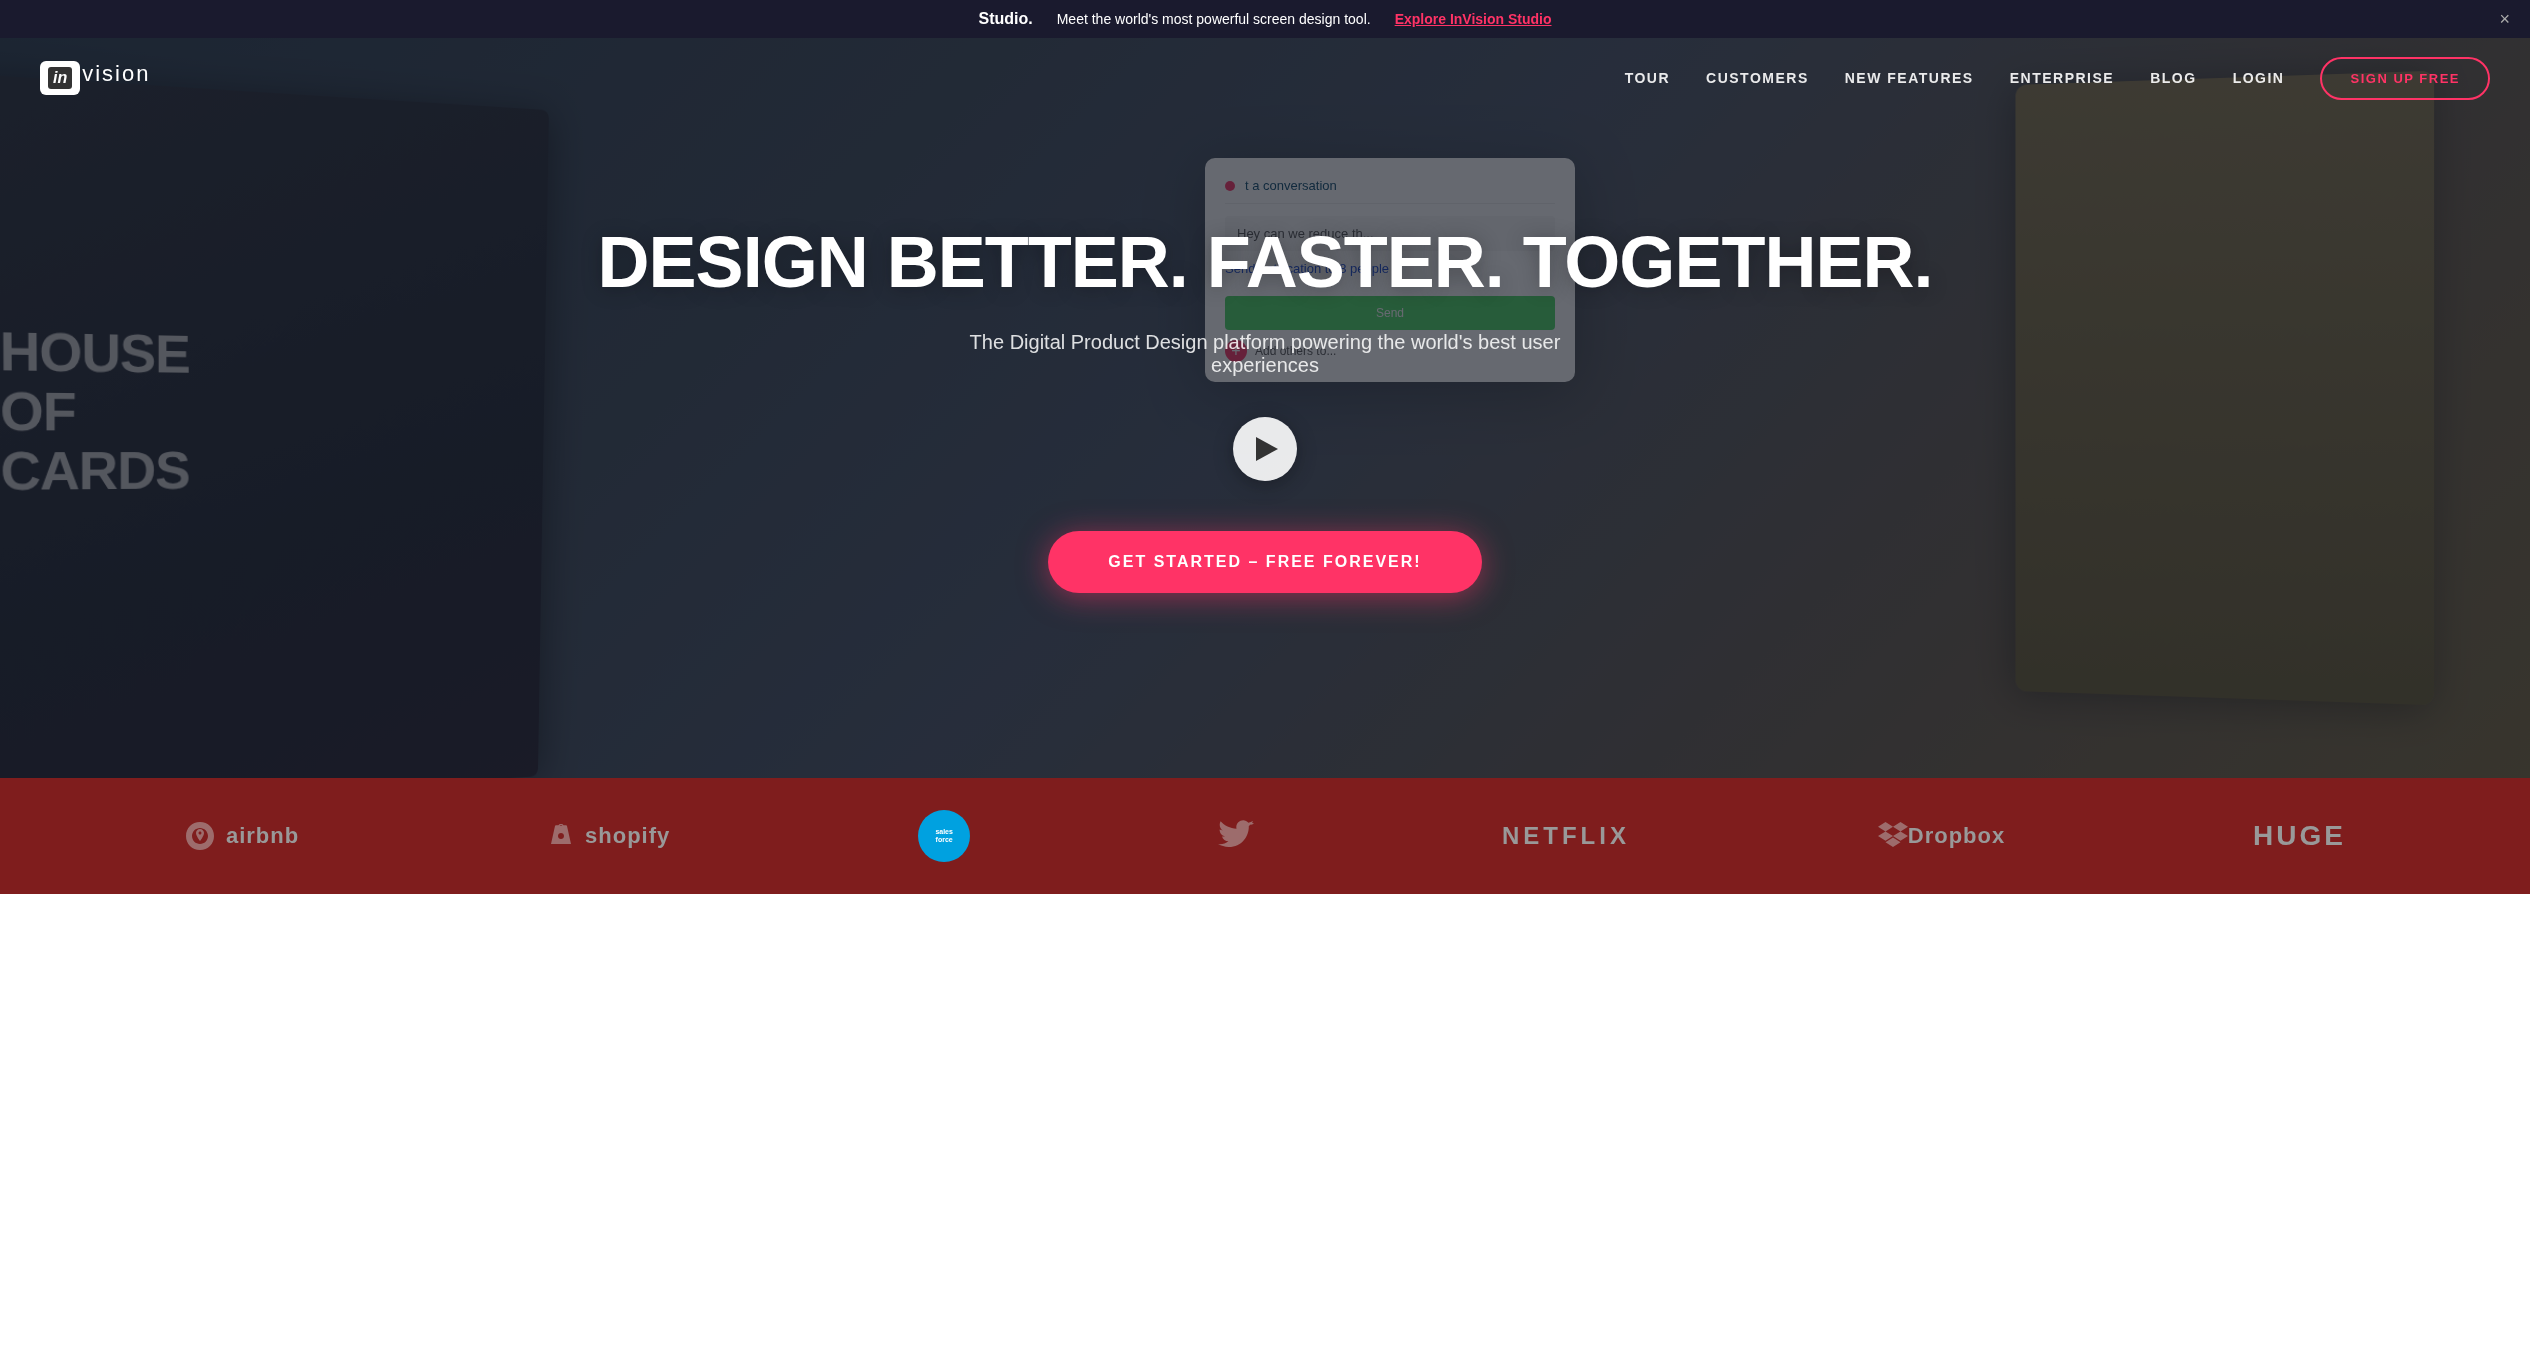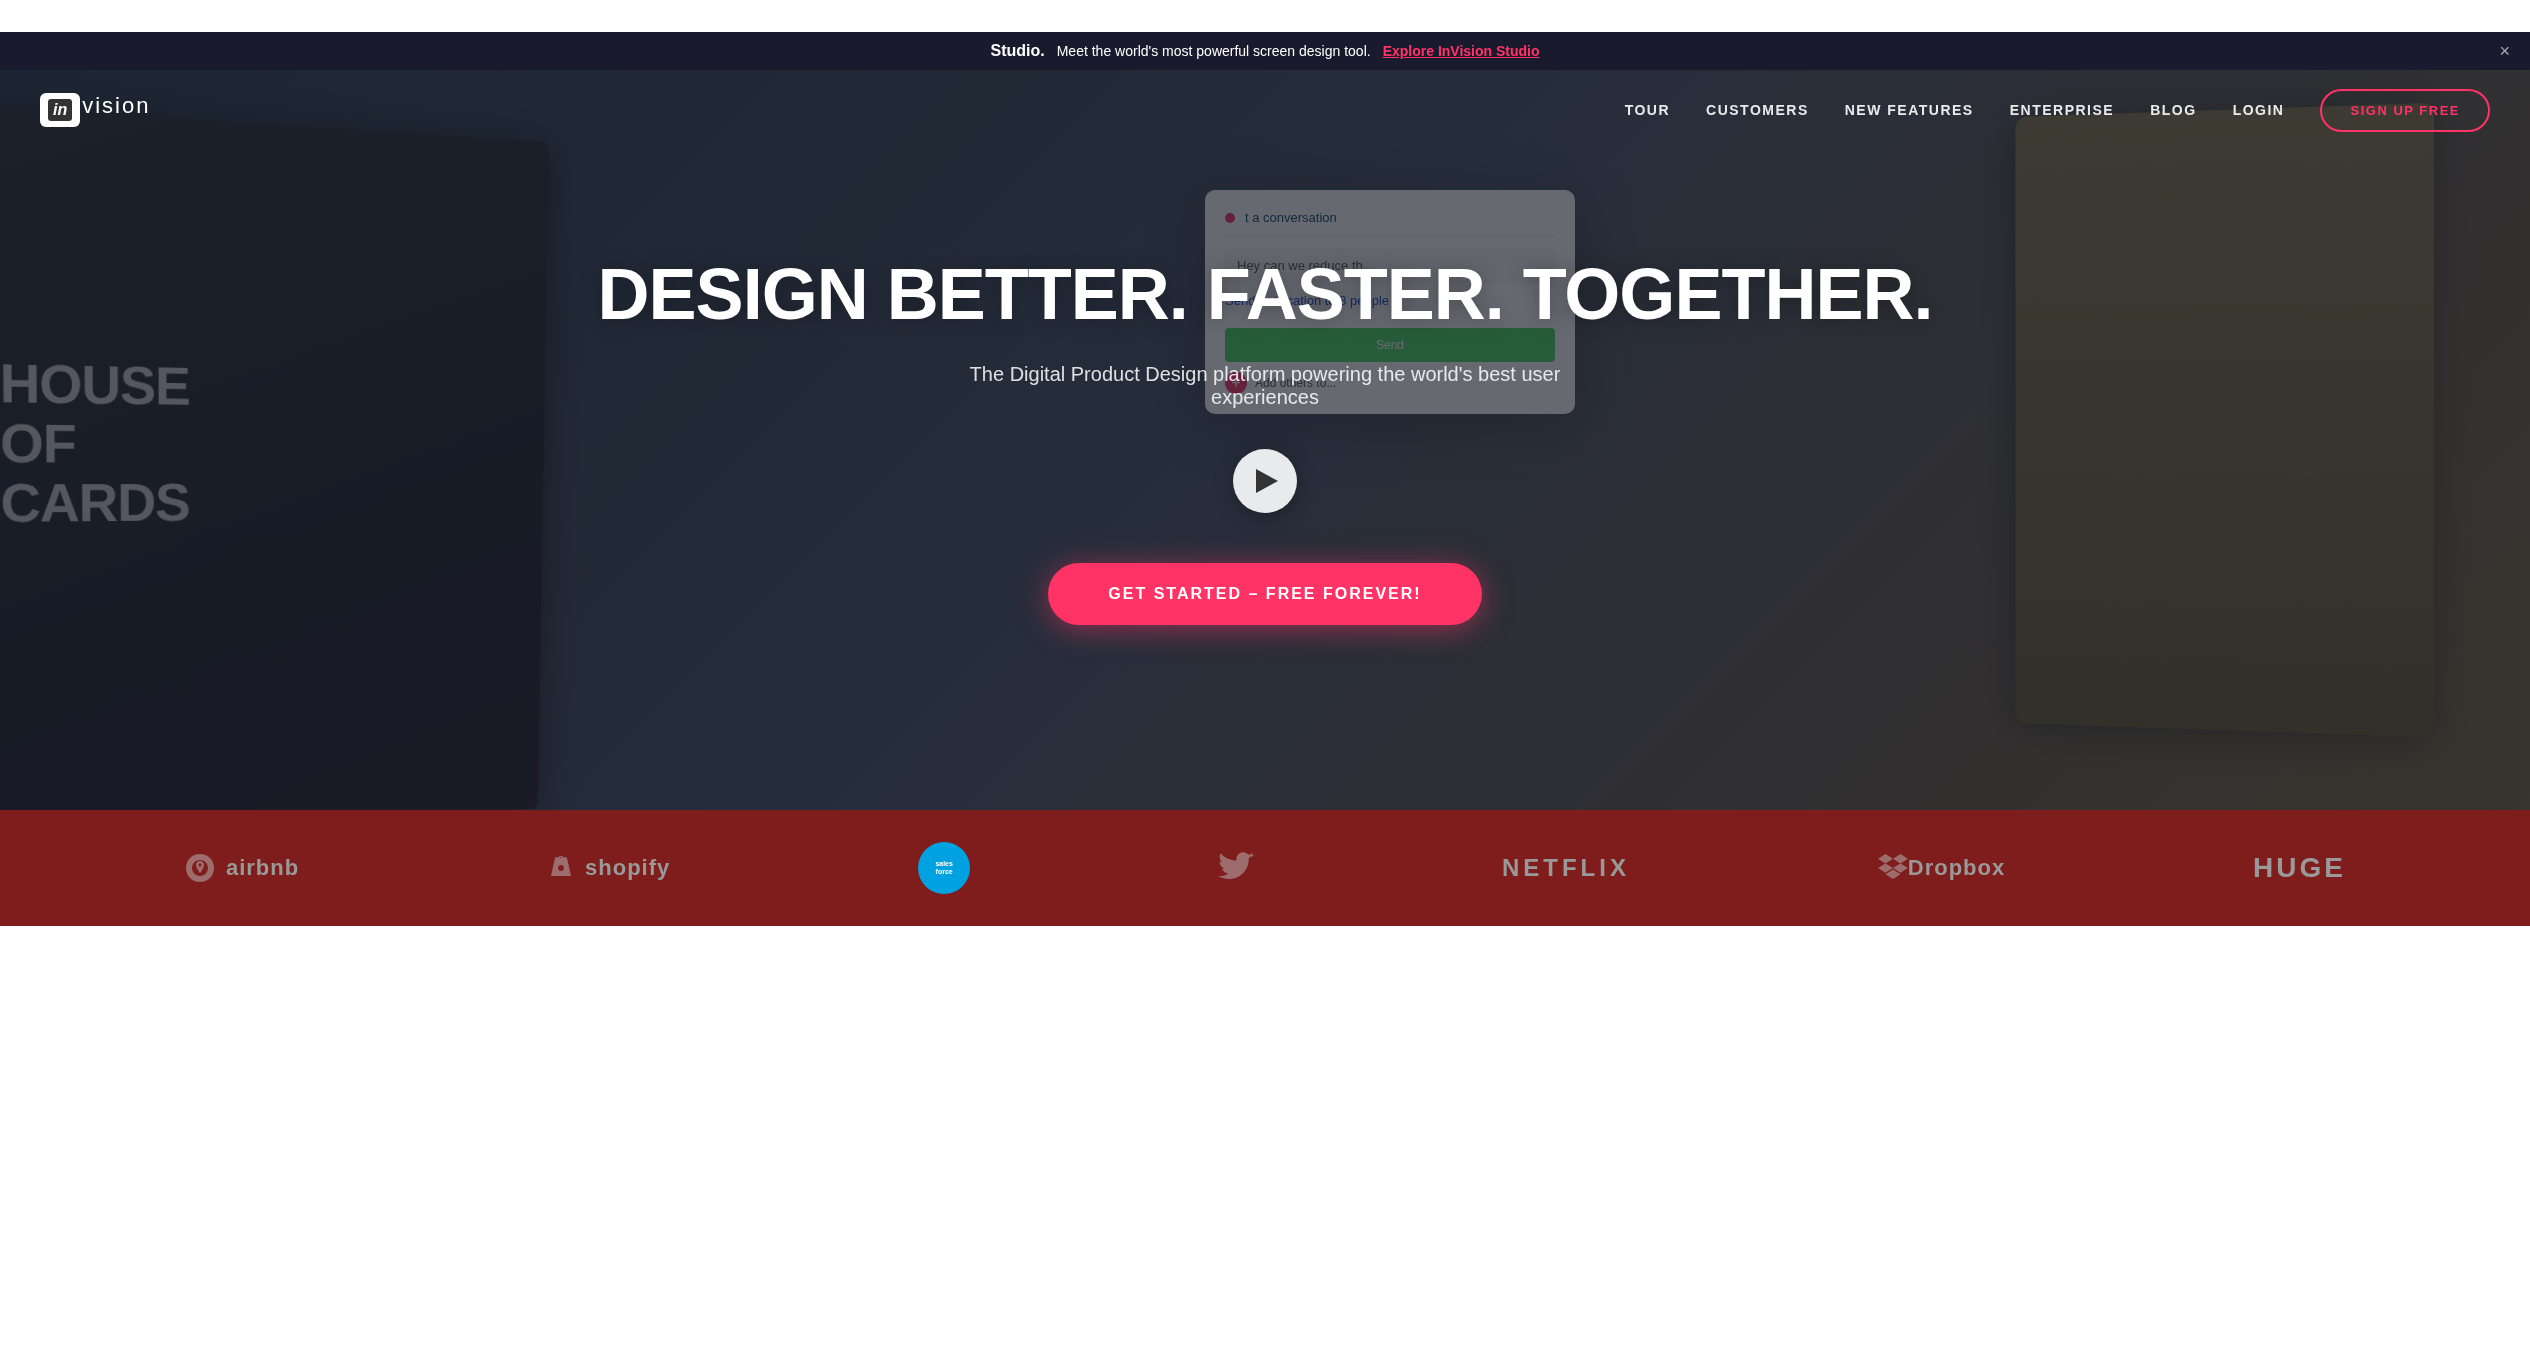--- a/index.html
+++ b/index.html
@@ -8,23 +8,22 @@
     
     .announcement-bar {
       background: #1a1a2e;
       color: #fff;
       text-align: center;
       padding: 10px 20px;
       font-size: 14px;
       display: flex;
       align-items: center;
       justify-content: center;
-      gap: 12px;
+      gap: 24px;
       position: relative;
-      margin-top: 32px;
     }
     .announcement-bar .studio-logo {
       font-weight: bold;
       font-size: 16px;
     }
     .announcement-bar .studio-logo span {
       color: #fff;
     }
     .announcement-bar .explore-link {
       color: #ff3366;

